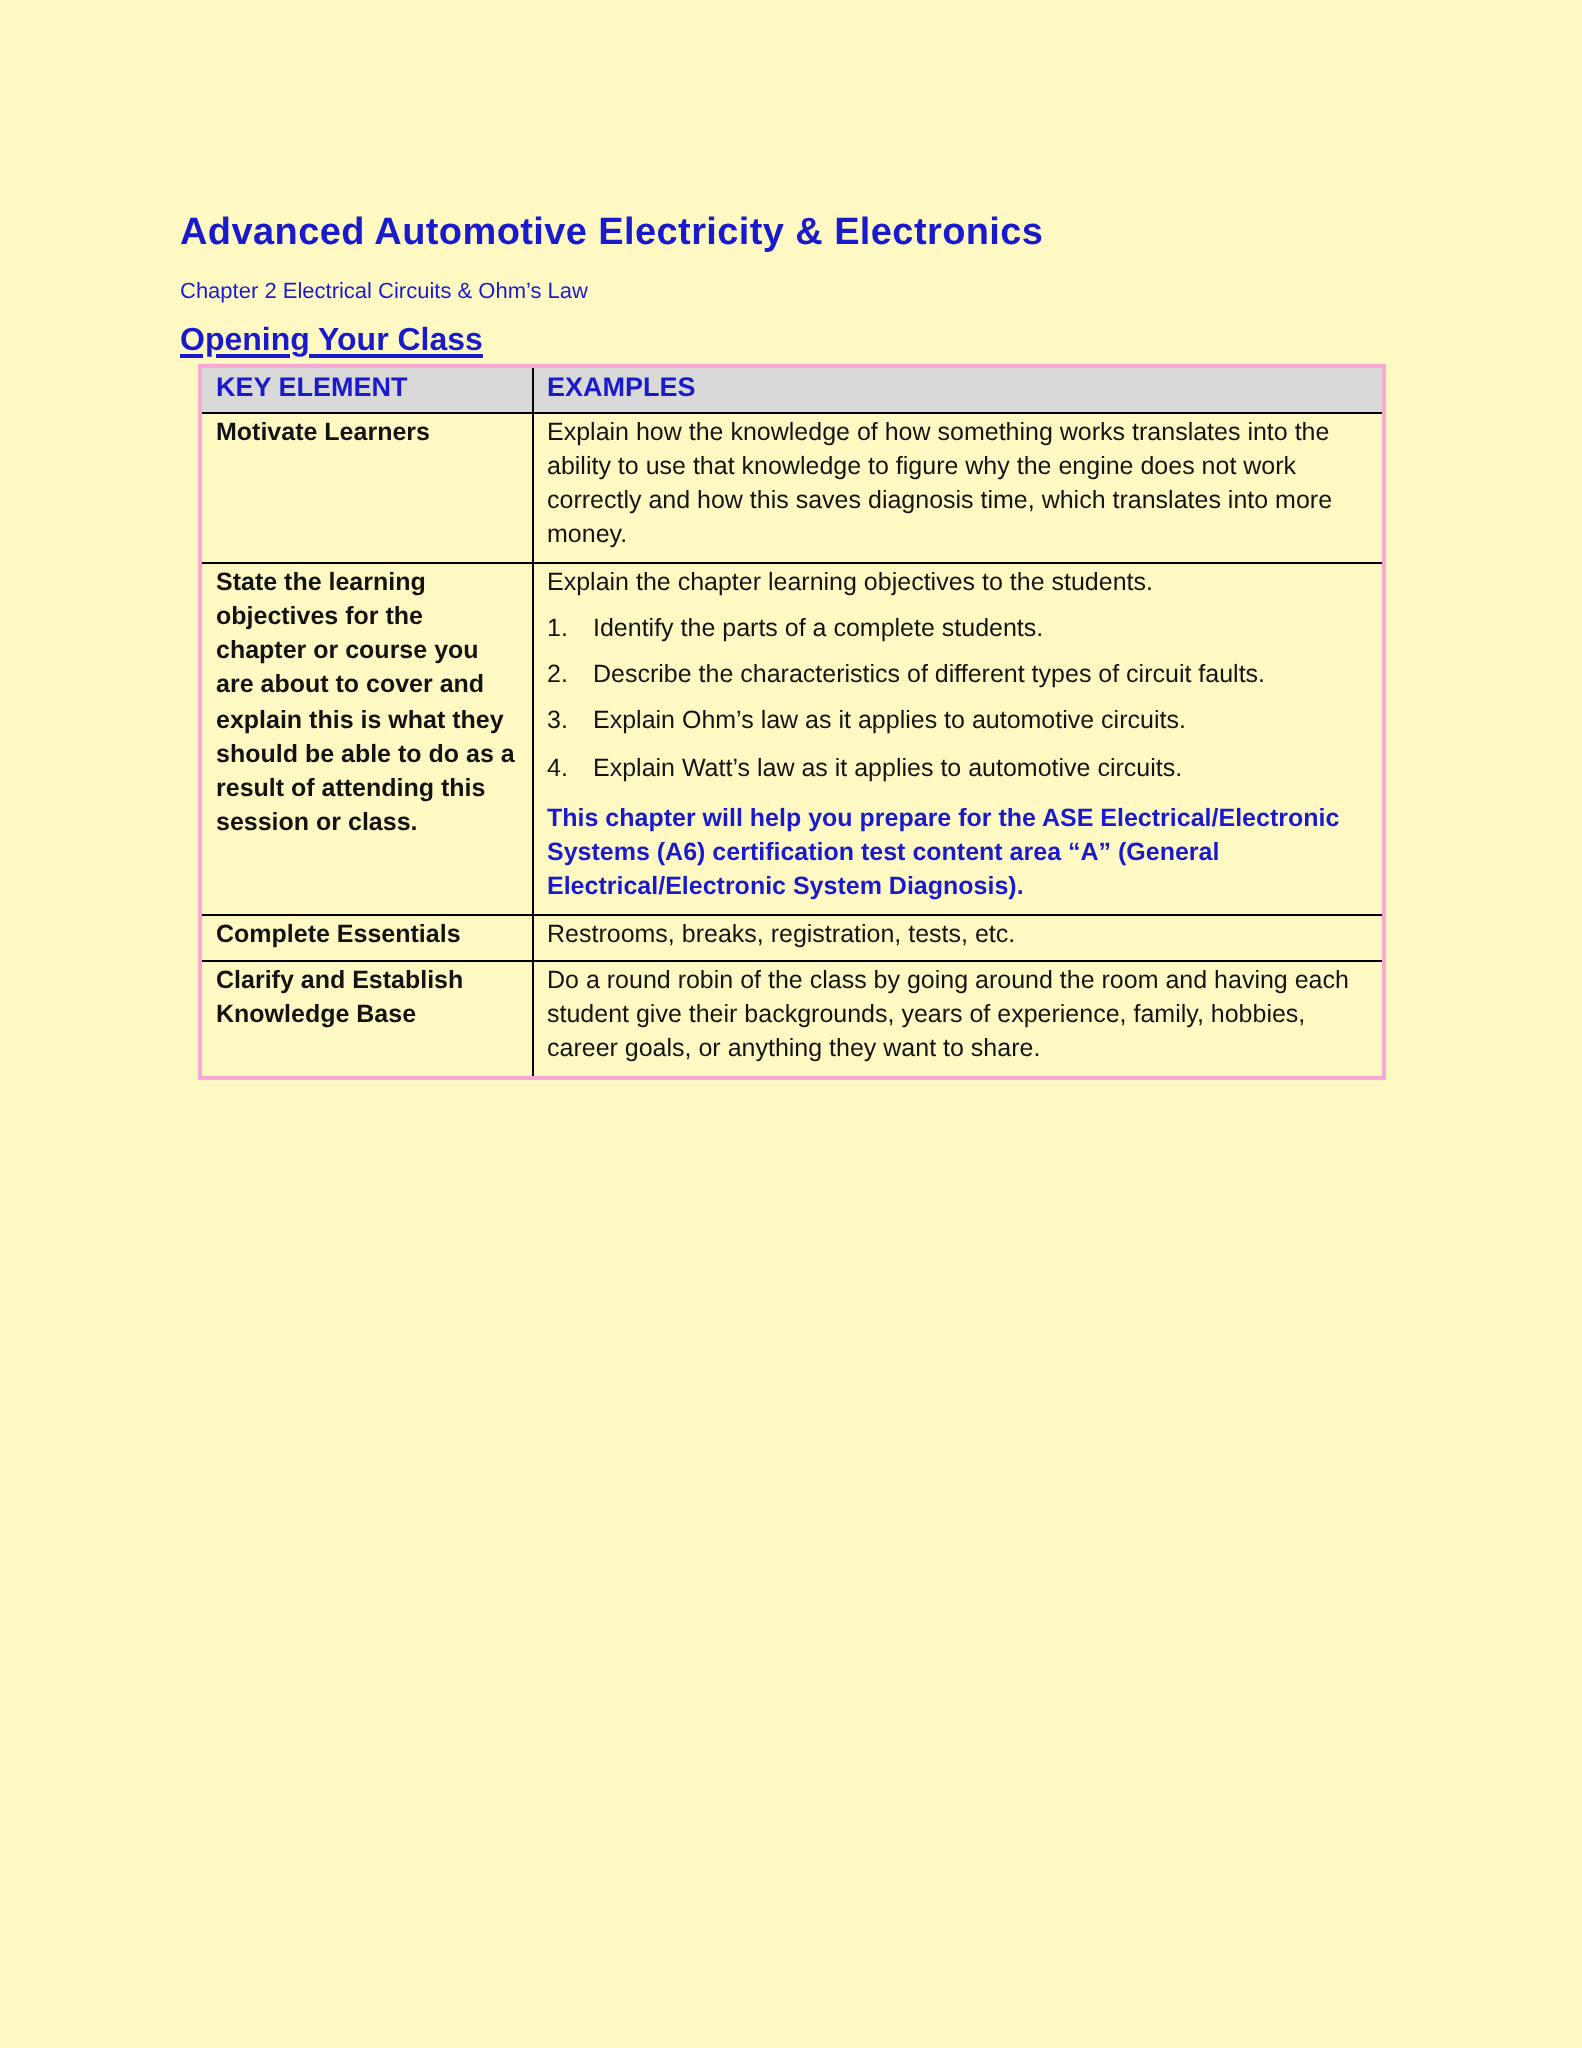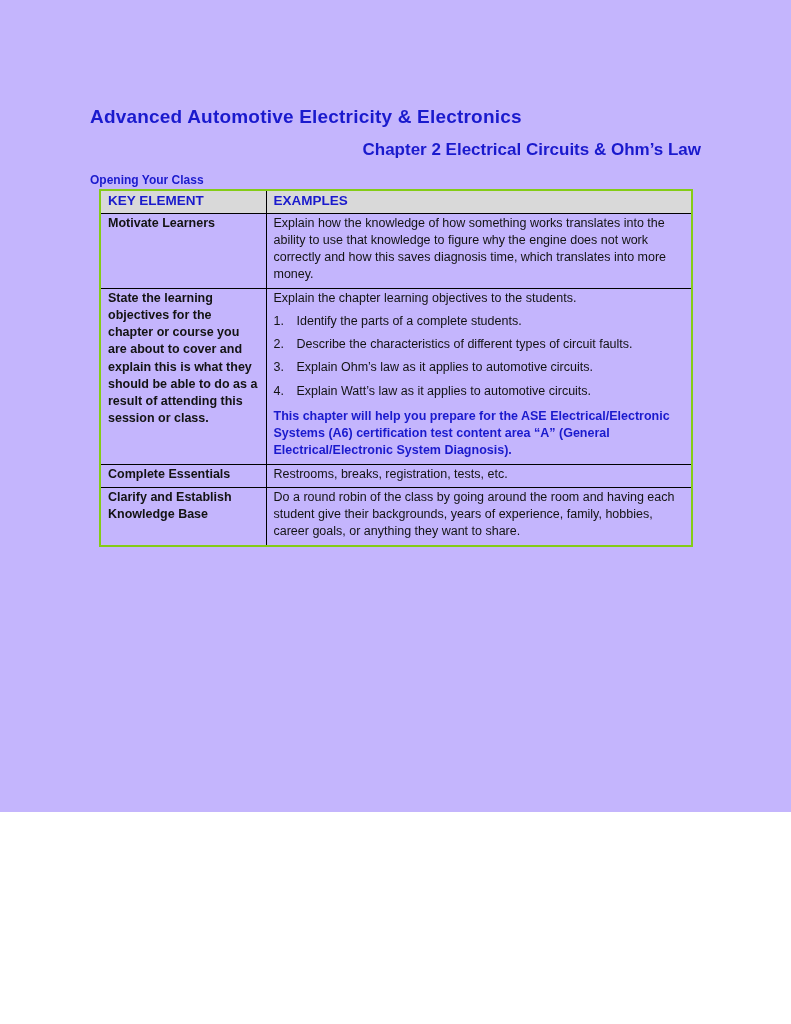--- a/index.html
+++ b/index.html
@@ -10,53 +10,53 @@
   body {
     width: 791px;
     height: 1024px;
     font-family: "Liberation Sans", sans-serif;
     color: #131313;
     overflow: hidden;
   }
   .page {
     box-sizing: border-box;
     width: 791px;
-    height: 812px;
+    height: 1024px;
     padding: 106px 90px 0 90px;
-    background: #c4b5fd;
+    background: #fef9c3;
   }
   .doc-title {
     font-size: 19px;
     font-weight: bold;
     color: var(--accent, #1a1acd);
     margin: 0 0 12px 0;
     letter-spacing: 0.2px;
   }
   .doc-subtitle {
-    font-size: 17px;
-    font-weight: bold;
+    font-size: 11px;
+    font-weight: normal;
     color: var(--accent, #1a1acd);
     margin: 0 0 10px 0;
-    text-align: right;
   }
   .section-heading {
-    font-size: 12px;
+    font-size: 16px;
     font-weight: bold;
     color: var(--accent, #1a1acd);
     margin: 0 0 2px 0;
+    text-decoration: underline;
     text-decoration-thickness: 2px;
     text-underline-offset: 2px;
     display: inline-block;
   }
   table.key-table {
     border-collapse: collapse;
     width: 594px;
     margin-left: 9px;
     table-layout: fixed;
-    border: 2px solid #84cc16;
+    border: 2px solid #f9a8d4;
   }
   table.key-table col.c1 { width: 166px; }
   table.key-table th,
   table.key-table td {
     border: 1px solid #000;
     vertical-align: top;
     padding: 1px 7px 4px 7px;
     font-size: 12.5px;
     line-height: 1.38;
     text-align: left;

